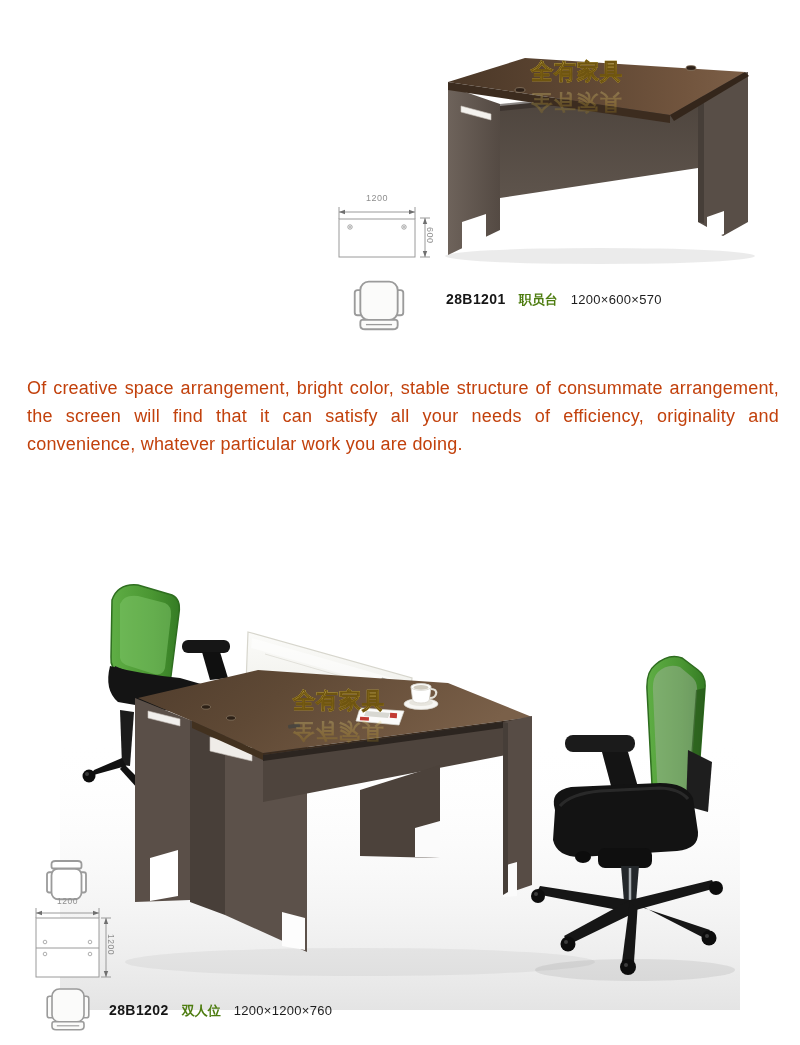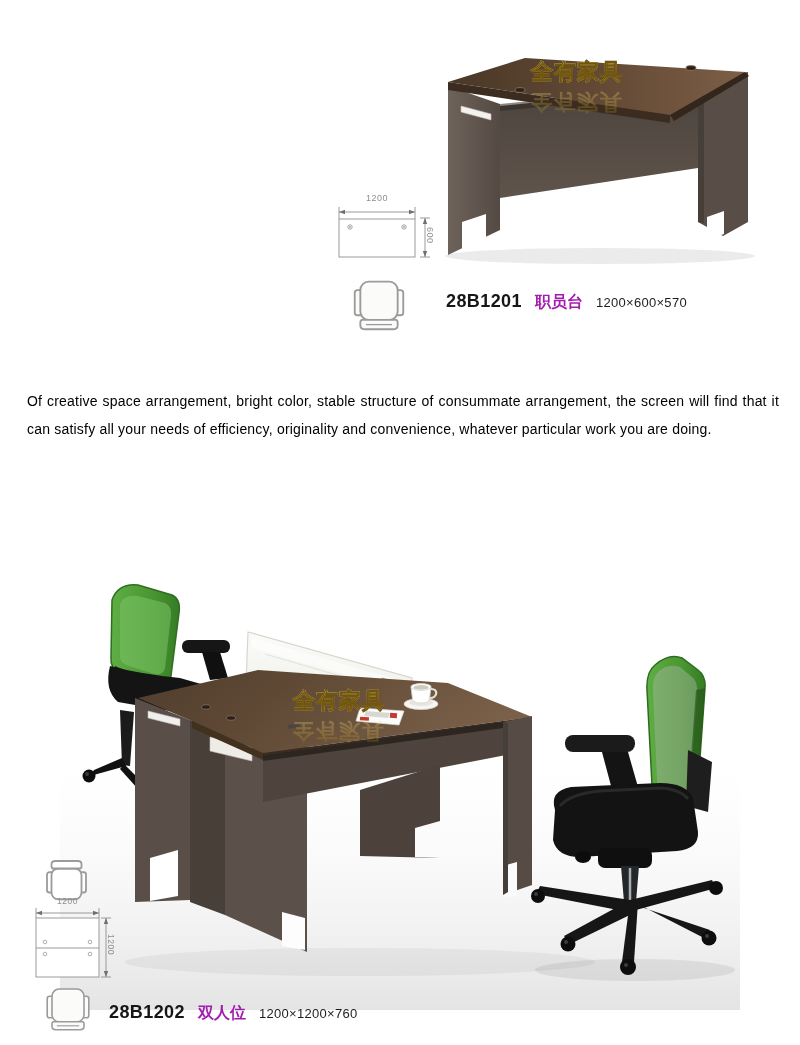--- a/index.html
+++ b/index.html
@@ -31,28 +31,28 @@
 
   
   .dim-label {
     position:absolute; color:#8f8f8f; font-size:9px; letter-spacing:.5px;
     text-align:center; white-space:nowrap;
   }
   .dim-label.vert { transform:rotate(90deg); transform-origin:left top; }
 
   
   .prodline { display:flex; align-items:baseline; gap:13px; white-space:nowrap; }
-  .prod-code { font-size:18px; font-weight:bold; color:#161616; letter-spacing:.4px; }
-  .prod-name { font-size:16px; font-weight:bold; color:#a21caf; }
+  .prod-code { font-size:14px; font-weight:bold; color:#161616; letter-spacing:.4px; }
+  .prod-name { font-size:13px; font-weight:bold; color:#4d7c0f; }
   .prod-size { font-size:13px; color:#1d1d1d; letter-spacing:.3px; }
 
   
   .description {
-    width:752px; font-size:14px; line-height:28px; color:#000000;
-    text-align:justify; letter-spacing:.2px;margin-top:13px;
+    width:752px; font-size:18px; line-height:28px; color:#c2410c;
+    text-align:justify; letter-spacing:.2px;
   }
 
   svg { display:block; }
 </style>
 </head>
 <body>
 
 <div class="page">
 
   <svg class="abs" style="left:420px;top:40px;" width="340" height="230" viewBox="0 0 340 230">

